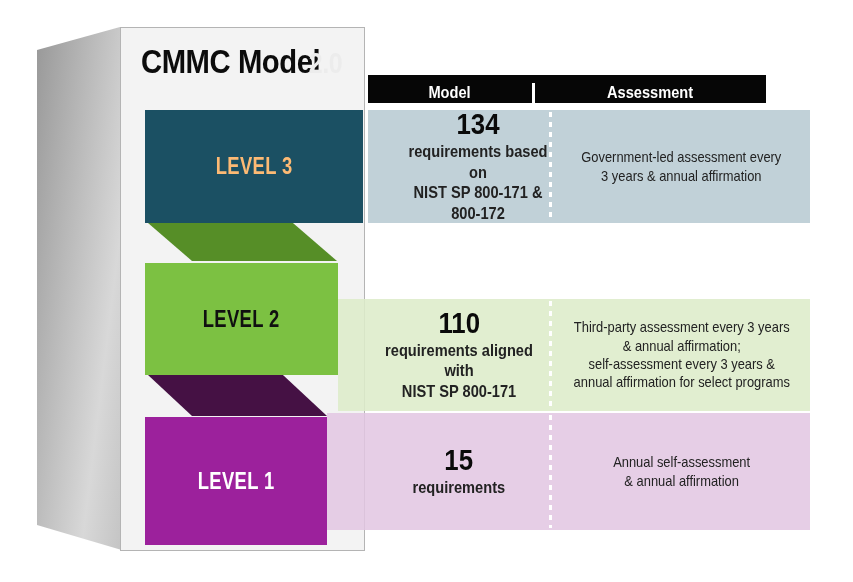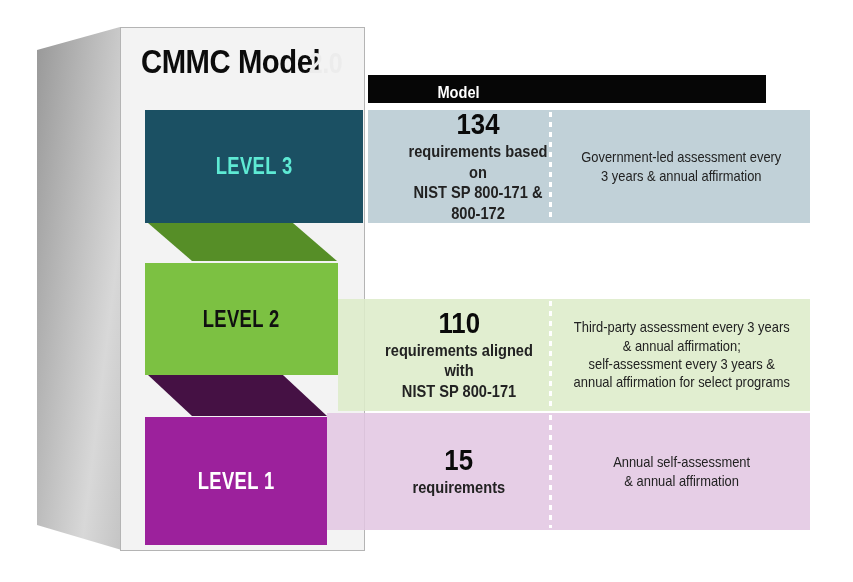--- a/index.html
+++ b/index.html
@@ -69,21 +69,21 @@
   .row1 .dash { left:222px; }
   .row1 .cell-model  { left:41px;  width:182px; }
   .row1 .cell-assess { left:226px; width:257px; }
 
   
   .lvl {
     position:absolute; display:flex; align-items:center; justify-content:center;
     font-weight:800; font-size:23px; letter-spacing:0.5px;
   }
   .lvl .cond { transform:scaleX(0.8); }
-  .lvl3 { left:145px; top:110px; width:218px; height:113px; background:#1b5063; color:#5eead4; }
+  .lvl3 { left:145px; top:110px; width:218px; height:113px; background:#1b5063; color:#fdba74; }
   .lvl2 { left:145px; top:263px; width:193px; height:112px; background:#7cc142; color:#101010;align-items:center; }
   .lvl1 { left:145px; top:417px; width:182px; height:128px; background:#9c219c; color:#ffffff; }
 
   
   .conn { position:absolute; }
   .conn1 {
     left:148px; top:223px; width:189px; height:38px; background:#568e27;
     clip-path:polygon(0 0, 76.7% 0, 100% 100%, 23.3% 100%);
   }
   .conn2 {
@@ -157,15 +157,18 @@
     <span class="cond">LEVEL 2</span>
   </div>
   <div class="lvl lvl1">
     <span class="cond">LEVEL 1</span>
   </div>
 
   <div class="hdr">
     <div class="hcell model">
       <span class="cond">Model</span>
     </div>
+    <div class="hcell assess">
+      <span class="cond">Assessment</span>
+    </div>
   </div>
 
 </div>
 
 </body></html>

